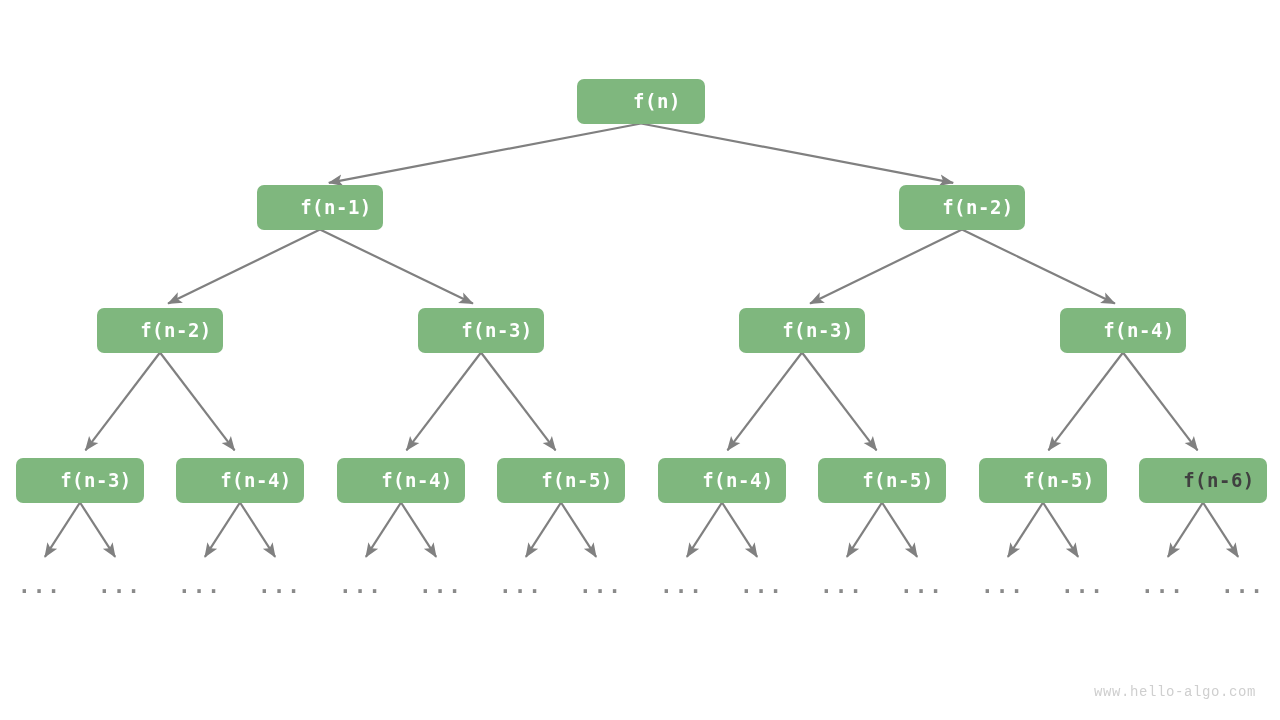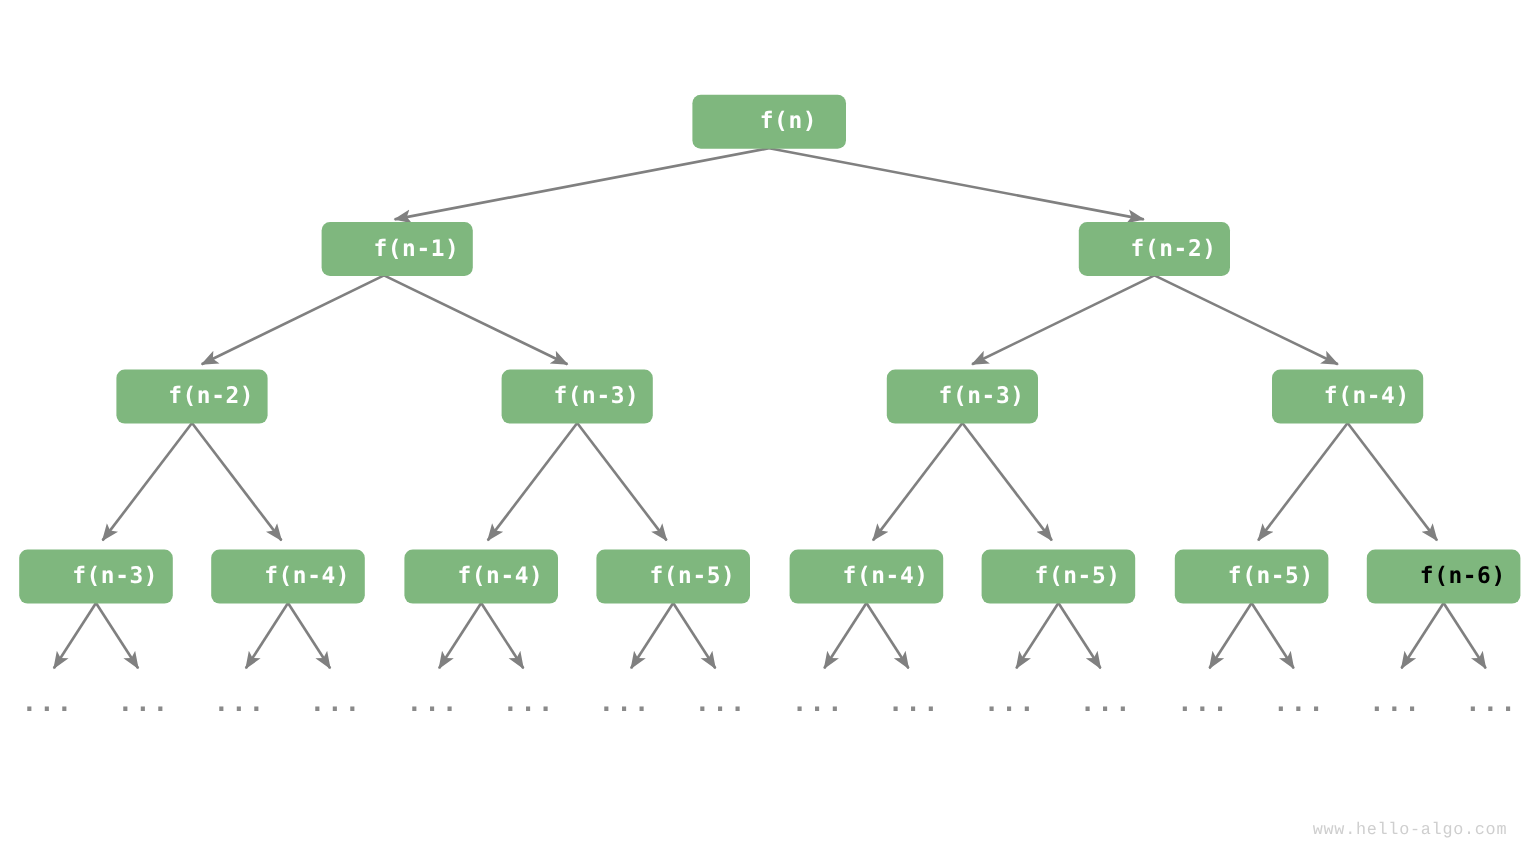--- a/index.html
+++ b/index.html
@@ -107,21 +107,21 @@
         <line x1="1043" y1="502.5" x2="1078.1208581716012" y2="556.9373301659818" stroke="#808080" stroke-width="2.2" marker-end="url(#arrowhead)"></line>
         <line x1="1203" y1="502.5" x2="1167.8791418283988" y2="556.9373301659818" stroke="#808080" stroke-width="2.2" marker-end="url(#arrowhead)"></line>
         <line x1="1203" y1="502.5" x2="1238.1208581716012" y2="556.9373301659818" stroke="#808080" stroke-width="2.2" marker-end="url(#arrowhead)"></line>
       </g>
   </svg>
 
   <div id="nodes-layer">
       <div class="node" style="left: 577px; top: 78.5px; width: 128px; height: 45px; background: rgb(127, 183, 126); color: rgb(255, 255, 255);">
         <span>f(n)</span>
       </div>
-      <div class="node" style="left: 268px; top: 184.5px; width: 126px; height: 45px; background: rgb(127, 183, 126); color: rgb(255, 255, 255);">
+      <div class="node" style="left: 257px; top: 184.5px; width: 126px; height: 45px; background: rgb(127, 183, 126); color: rgb(255, 255, 255);">
         <span>f(n-1)</span>
       </div>
       <div class="node" style="left: 899px; top: 184.5px; width: 126px; height: 45px; background: rgb(127, 183, 126); color: rgb(255, 255, 255);">
         <span>f(n-2)</span>
       </div>
       <div class="node" style="left: 97px; top: 307.5px; width: 126px; height: 45px; background: rgb(127, 183, 126); color: rgb(255, 255, 255);">
         <span>f(n-2)</span>
       </div>
       <div class="node" style="left: 418px; top: 307.5px; width: 126px; height: 45px; background: rgb(127, 183, 126); color: rgb(255, 255, 255);">
         <span>f(n-3)</span>
@@ -146,21 +146,21 @@
       </div>
       <div class="node" style="left: 658px; top: 457.5px; width: 128px; height: 45px; background: rgb(127, 183, 126); color: rgb(255, 255, 255);">
         <span>f(n-4)</span>
       </div>
       <div class="node" style="left: 818px; top: 457.5px; width: 128px; height: 45px; background: rgb(127, 183, 126); color: rgb(255, 255, 255);">
         <span>f(n-5)</span>
       </div>
       <div class="node" style="left: 979px; top: 457.5px; width: 128px; height: 45px; background: rgb(127, 183, 126); color: rgb(255, 255, 255);">
         <span>f(n-5)</span>
       </div>
-      <div class="node" style="left: 1139px; top: 457.5px; width: 128px; height: 45px; background: rgb(127, 183, 126); color: #000000;">
+      <div class="node" style="left: 1139px; top: 457.5px; width: 128px; height: 45px; background: rgb(127, 183, 126); color: #404040;">
         <span>f(n-6)</span>
       </div>
     </div>
   <div id="ellipses-layer">
       <div class="ellipsis" style="left: 40px; top: 586px; color: rgb(138, 138, 138);">...</div>
       <div class="ellipsis" style="left: 120px; top: 586px; color: rgb(138, 138, 138);">...</div>
       <div class="ellipsis" style="left: 200px; top: 586px; color: rgb(138, 138, 138);">...</div>
       <div class="ellipsis" style="left: 280px; top: 586px; color: rgb(138, 138, 138);">...</div>
       <div class="ellipsis" style="left: 361px; top: 586px; color: rgb(138, 138, 138);">...</div>
       <div class="ellipsis" style="left: 441px; top: 586px; color: rgb(138, 138, 138);">...</div>

